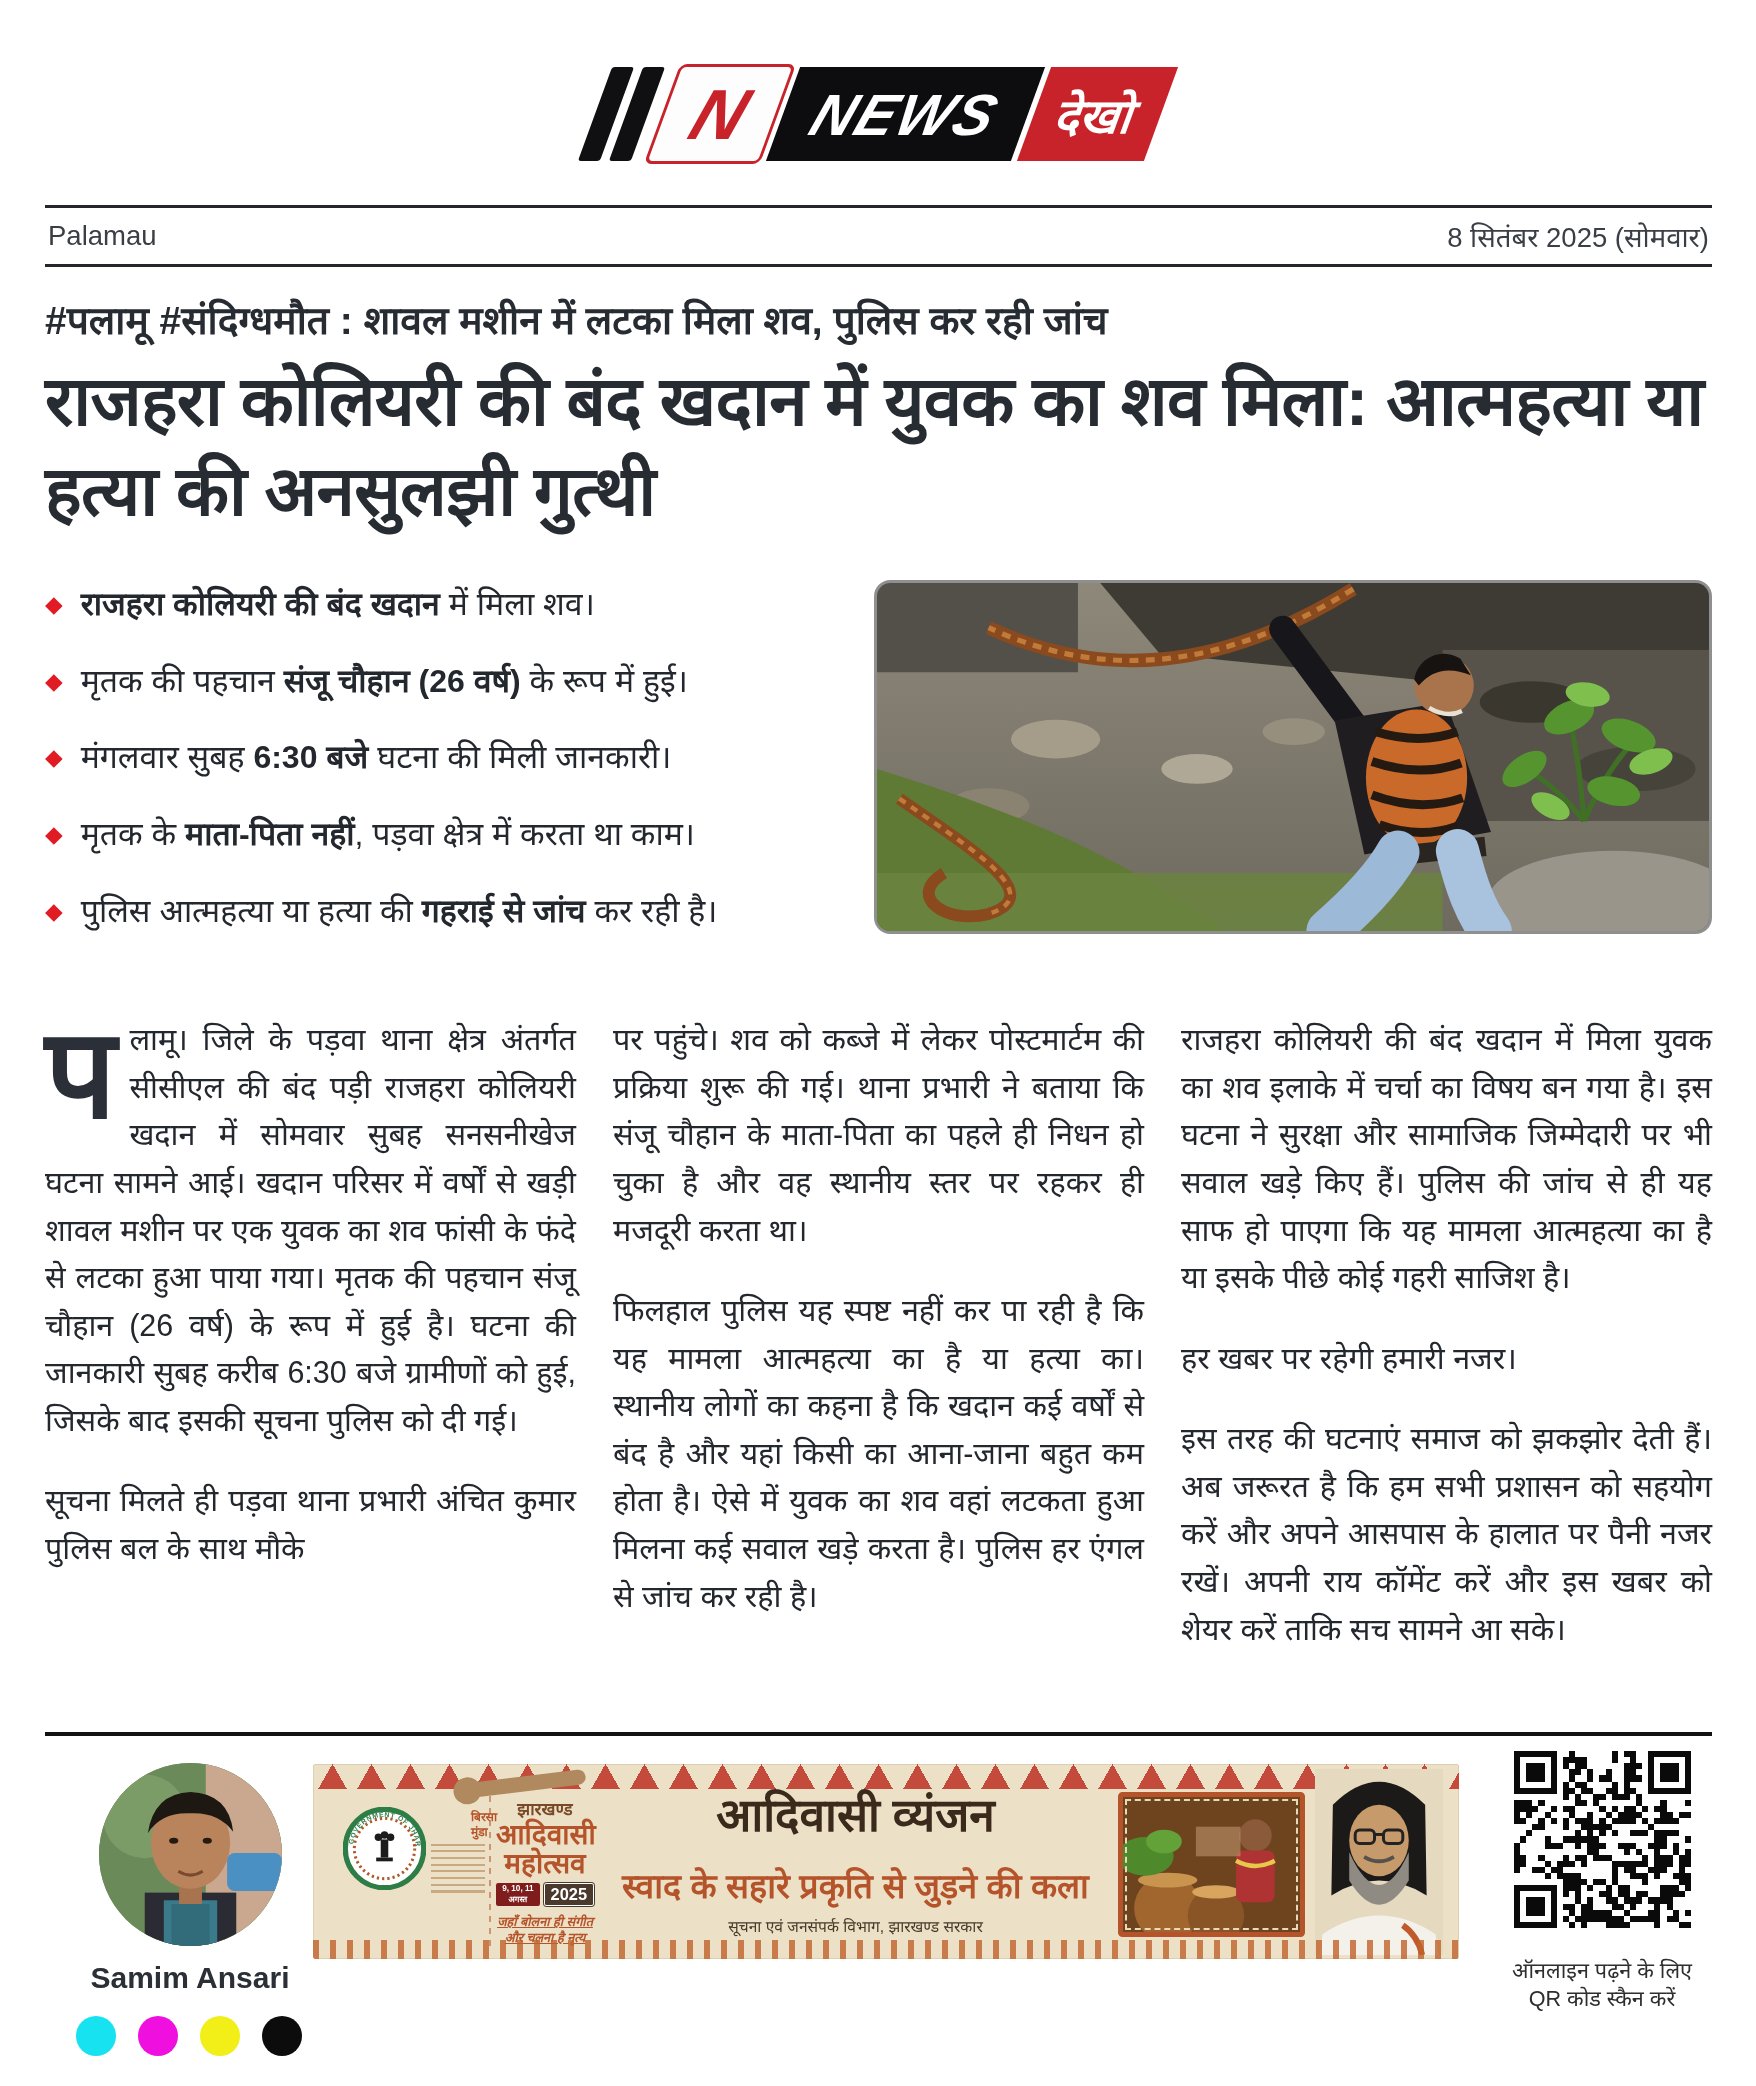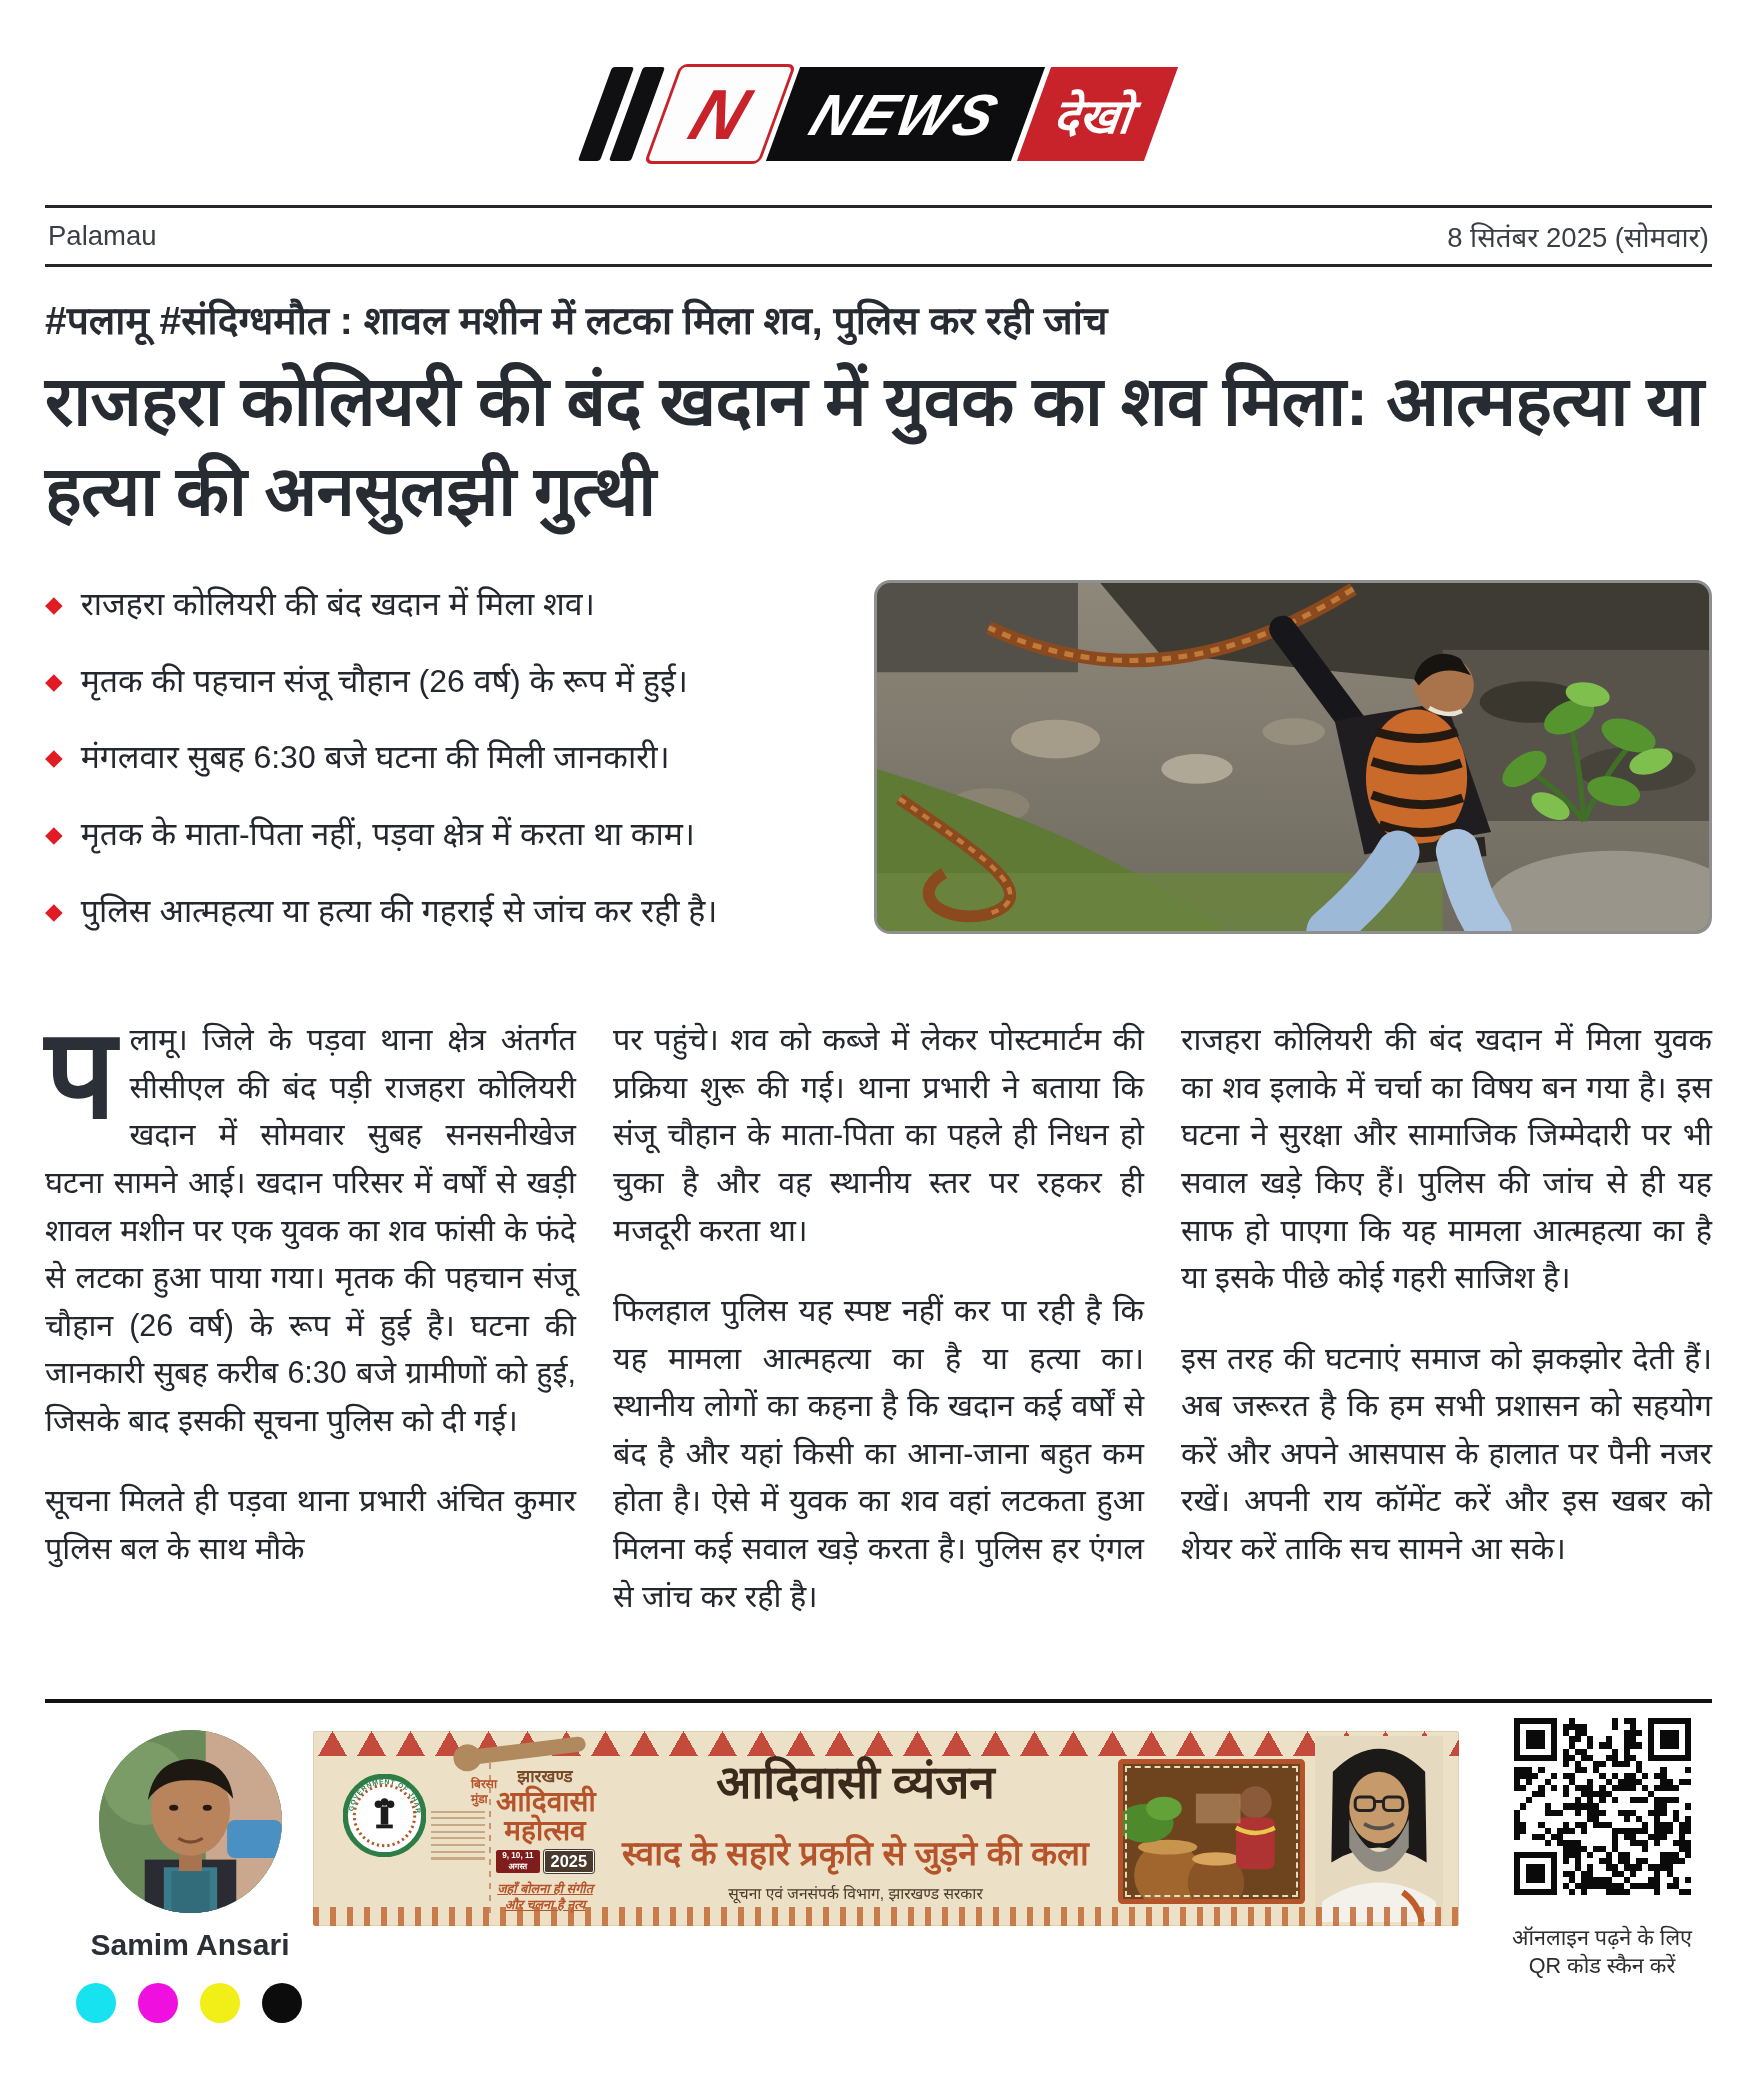--- a/index.html
+++ b/index.html
@@ -27,21 +27,21 @@
   .dateline span{font-size:27.5px;color:#3a3f46;}
 
   
   .kicker{margin-top:25px;font-size:39px;font-weight:800;color:#272c33;}
   .headline{margin:12px 0 0 0;font-size:69px;font-weight:900;line-height:1.3;color:#272c33;letter-spacing:-0.7px;}
 
   
   .lead-row{display:flex;margin-top:43px;}
   .highlights{list-style:none;margin:4.5px 0 0 0;padding:0;flex:1;min-width:0;padding-right:27px;}
   .hl{display:flex;align-items:flex-start;gap:18px;margin-bottom:35px;font-size:32px;line-height:1.3;color:#23272e;}
-  .hl b{font-weight:400;}
+  .hl b{font-weight:700;}
   .diamond{color:#e01b24;font-size:23px;margin-top:6px;flex:0 0 auto;}
   .photo{margin:0;flex:0 0 832px;height:348px;border:3.7px solid #8f8f8f;border-radius:16.4px;
         overflow:hidden;background:#777;}
   .photo svg{display:block;width:100%;height:100%;}
 
   
   .body-cols{display:flex;gap:37px;margin-top:49px;}
   .col{flex:1;min-width:0;}
   .col p{margin:0 0 33px 0;font-size:30.5px;line-height:1.56;text-align:justify;color:#23272e;}
   .dropcap{float:left;font-size:125px;line-height:.78;font-weight:700;color:#2b3038;padding:9px 13.4px 0 0;}
@@ -211,20 +211,21 @@
     <div class="col">
       <p><span class="dropcap">प</span><span>लामू। जिले के पड़वा थाना क्षेत्र अंतर्गत सीसीएल की बंद पड़ी राजहरा कोलियरी खदान में सोमवार सुबह सनसनीखेज घटना सामने आई। खदान परिसर में वर्षों से खड़ी शावल मशीन पर एक युवक का शव फांसी के फंदे से लटका हुआ पाया गया। मृतक की पहचान संजू चौहान (26 वर्ष) के रूप में हुई है। घटना की जानकारी सुबह करीब 6:30 बजे ग्रामीणों को हुई, जिसके बाद इसकी सूचना पुलिस को दी गई।</span></p>
       <p>सूचना मिलते ही पड़वा थाना प्रभारी अंचित कुमार पुलिस बल के साथ मौके</p>
     </div>
     <div class="col">
       <p>पर पहुंचे। शव को कब्जे में लेकर पोस्टमार्टम की प्रक्रिया शुरू की गई। थाना प्रभारी ने बताया कि संजू चौहान के माता-पिता का पहले ही निधन हो चुका है और वह स्थानीय स्तर पर रहकर ही मजदूरी करता था।</p>
       <p>फिलहाल पुलिस यह स्पष्ट नहीं कर पा रही है कि यह मामला आत्महत्या का है या हत्या का। स्थानीय लोगों का कहना है कि खदान कई वर्षों से बंद है और यहां किसी का आना-जाना बहुत कम होता है। ऐसे में युवक का शव वहां लटकता हुआ मिलना कई सवाल खड़े करता है। पुलिस हर एंगल से जांच कर रही है।</p>
     </div>
     <div class="col">
       <p>राजहरा कोलियरी की बंद खदान में मिला युवक का शव इलाके में चर्चा का विषय बन गया है। इस घटना ने सुरक्षा और सामाजिक जिम्मेदारी पर भी सवाल खड़े किए हैं। पुलिस की जांच से ही यह साफ हो पाएगा कि यह मामला आत्महत्या का है या इसके पीछे कोई गहरी साजिश है।</p>
+      <p>हर खबर पर रहेगी हमारी नजर।</p>
       <p>इस तरह की घटनाएं समाज को झकझोर देती हैं। अब जरूरत है कि हम सभी प्रशासन को सहयोग करें और अपने आसपास के हालात पर पैनी नजर रखें। अपनी राय कॉमेंट करें और इस खबर को शेयर करें ताकि सच सामने आ सके।</p>
     </div>
   </section>
 
   <div class="footer-rule"></div>
 
   <footer class="footer">
 
     <div class="reporter">
       <div class="avatar">

